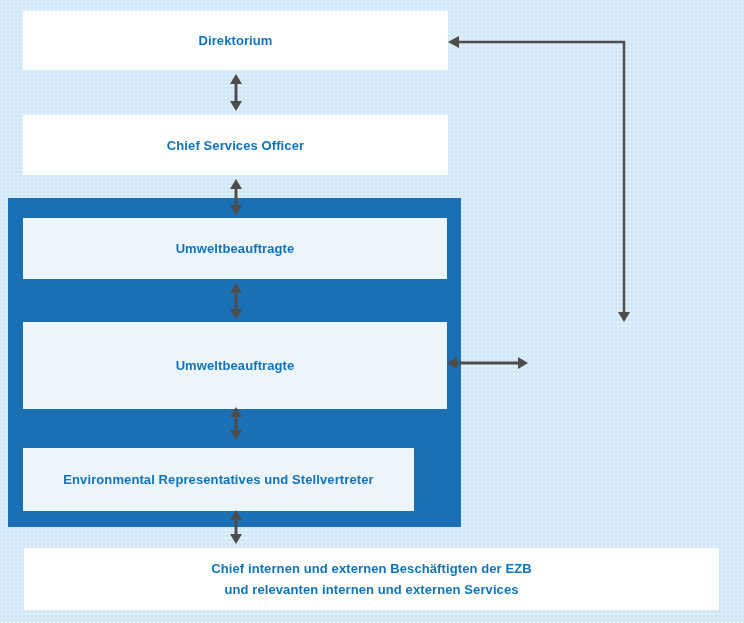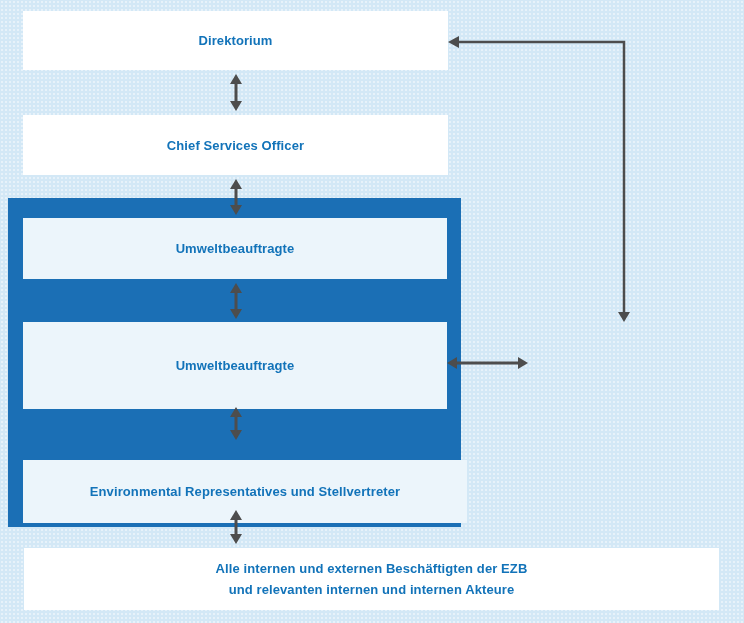--- a/index.html
+++ b/index.html
@@ -61,28 +61,28 @@
   </div>
 
   <div class="node node-inner" style="left:23px; top:218px; width:424px; height:61px;">
     <div>Umweltbeauftragte</div>
   </div>
 
   <div class="node node-inner" style="left:23px; top:322px; width:424px; height:87px;">
     <div>Umweltbeauftragte</div>
   </div>
 
-  <div class="node node-inner" style="left:23px; top:460px; width:444px; height:63px;">
+  <div class="node node-inner" style="left:23px; top:448px; width:391px; height:63px;">
     <div>Environmental Representatives und Stellvertreter</div>
   </div>
 
 
   <div class="node node-white" style="left:24px; top:548px; width:695px; height:62px;">
-    <div>Alle internen und externen Beschäftigten der EZB</div>
-    <div>und relevanten internen und internen Akteure</div>
+    <div>Chief internen und externen Beschäftigten der EZB</div>
+    <div>und relevanten internen und externen Services</div>
   </div>
 
   <svg class="arrow-layer" viewBox="0 0 744 623">
     <g fill="#4d4d4d" stroke="none">
 
       <polygon points="236,74 230,84 242,84"></polygon>
       <polygon points="236,111 230,101 242,101"></polygon>
 
       <polygon points="236,179 230,189 242,189"></polygon>
       <polygon points="236,215 230,205 242,205"></polygon>

